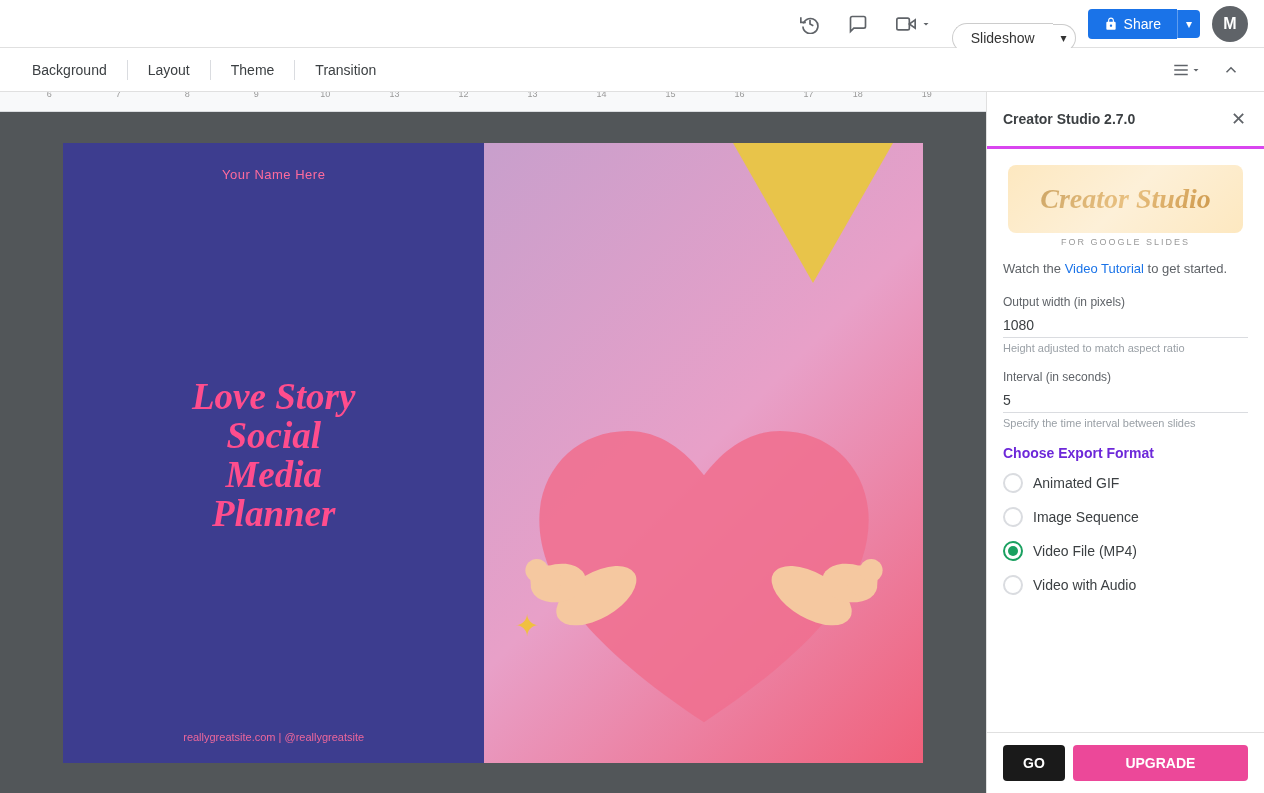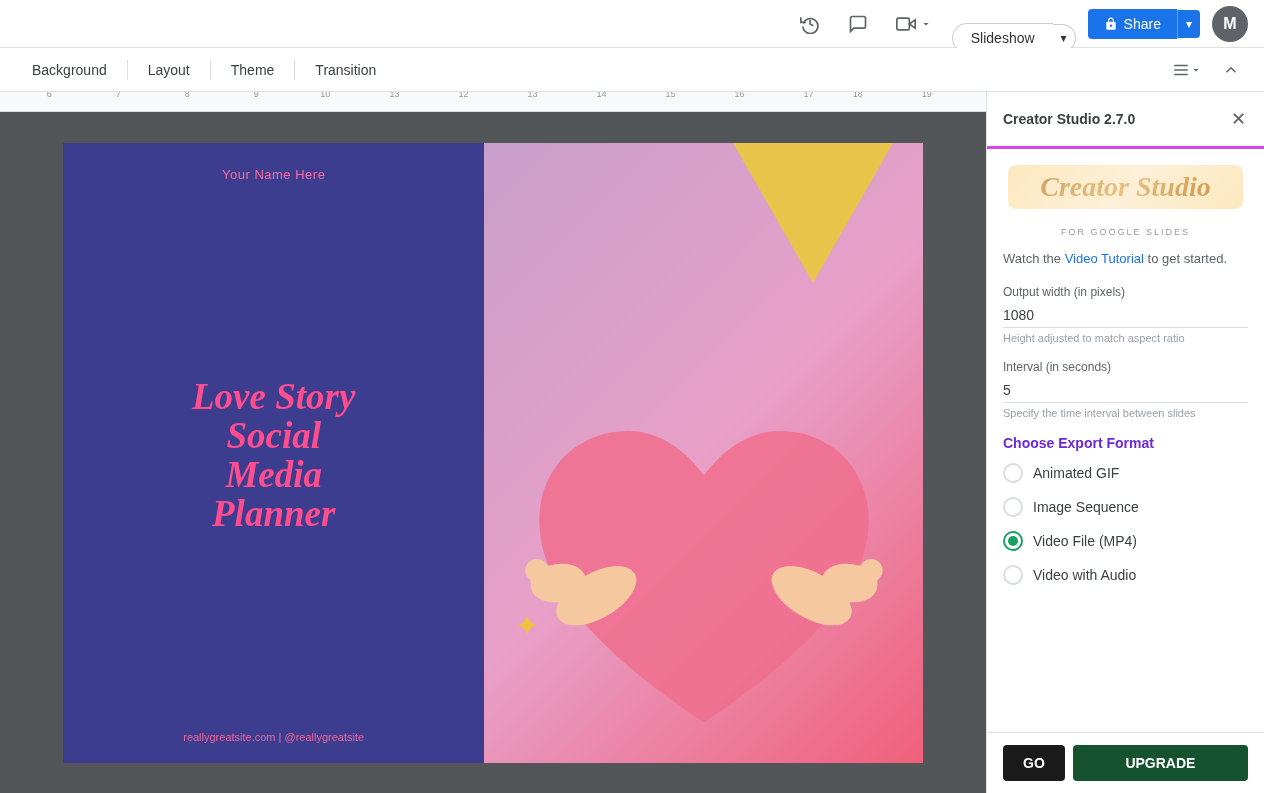--- a/index.html
+++ b/index.html
@@ -259,23 +259,23 @@
       -webkit-text-fill-color: transparent;
       background-clip: text;
       display: inline-block;
       padding: 2px 16px;
       border-radius: 8px;
       position: relative;
     }
     .cs-logo-wrapper {
       background: linear-gradient(135deg, #fde8c0, #fdf0d8, #fde8c0);
       border-radius: 8px;
-      padding: 4px 16px;
+      padding: 16px 16px;
       display: inline-block;
-      margin-bottom: 18px;
+      margin-bottom: 4px;
     }
     .cs-subtitle {
       font-size: 9px;
       letter-spacing: 2px;
       color: #999;
       text-transform: uppercase;
     }
 
     .panel-description {
       font-size: 13px;
@@ -357,21 +357,21 @@
       color: #fff;
       border: none;
       padding: 10px 20px;
       font-size: 14px;
       font-weight: 600;
       border-radius: 4px;
       cursor: pointer;
       flex: 0 0 auto;
     }
     .upgrade-btn {
-      background: #14532d;
+      background: #ec4899;
       color: #fff;
       border: none;
       padding: 10px 16px;
       font-size: 14px;
       font-weight: 600;
       border-radius: 4px;
       cursor: pointer;
       flex: 1;
     }
 

